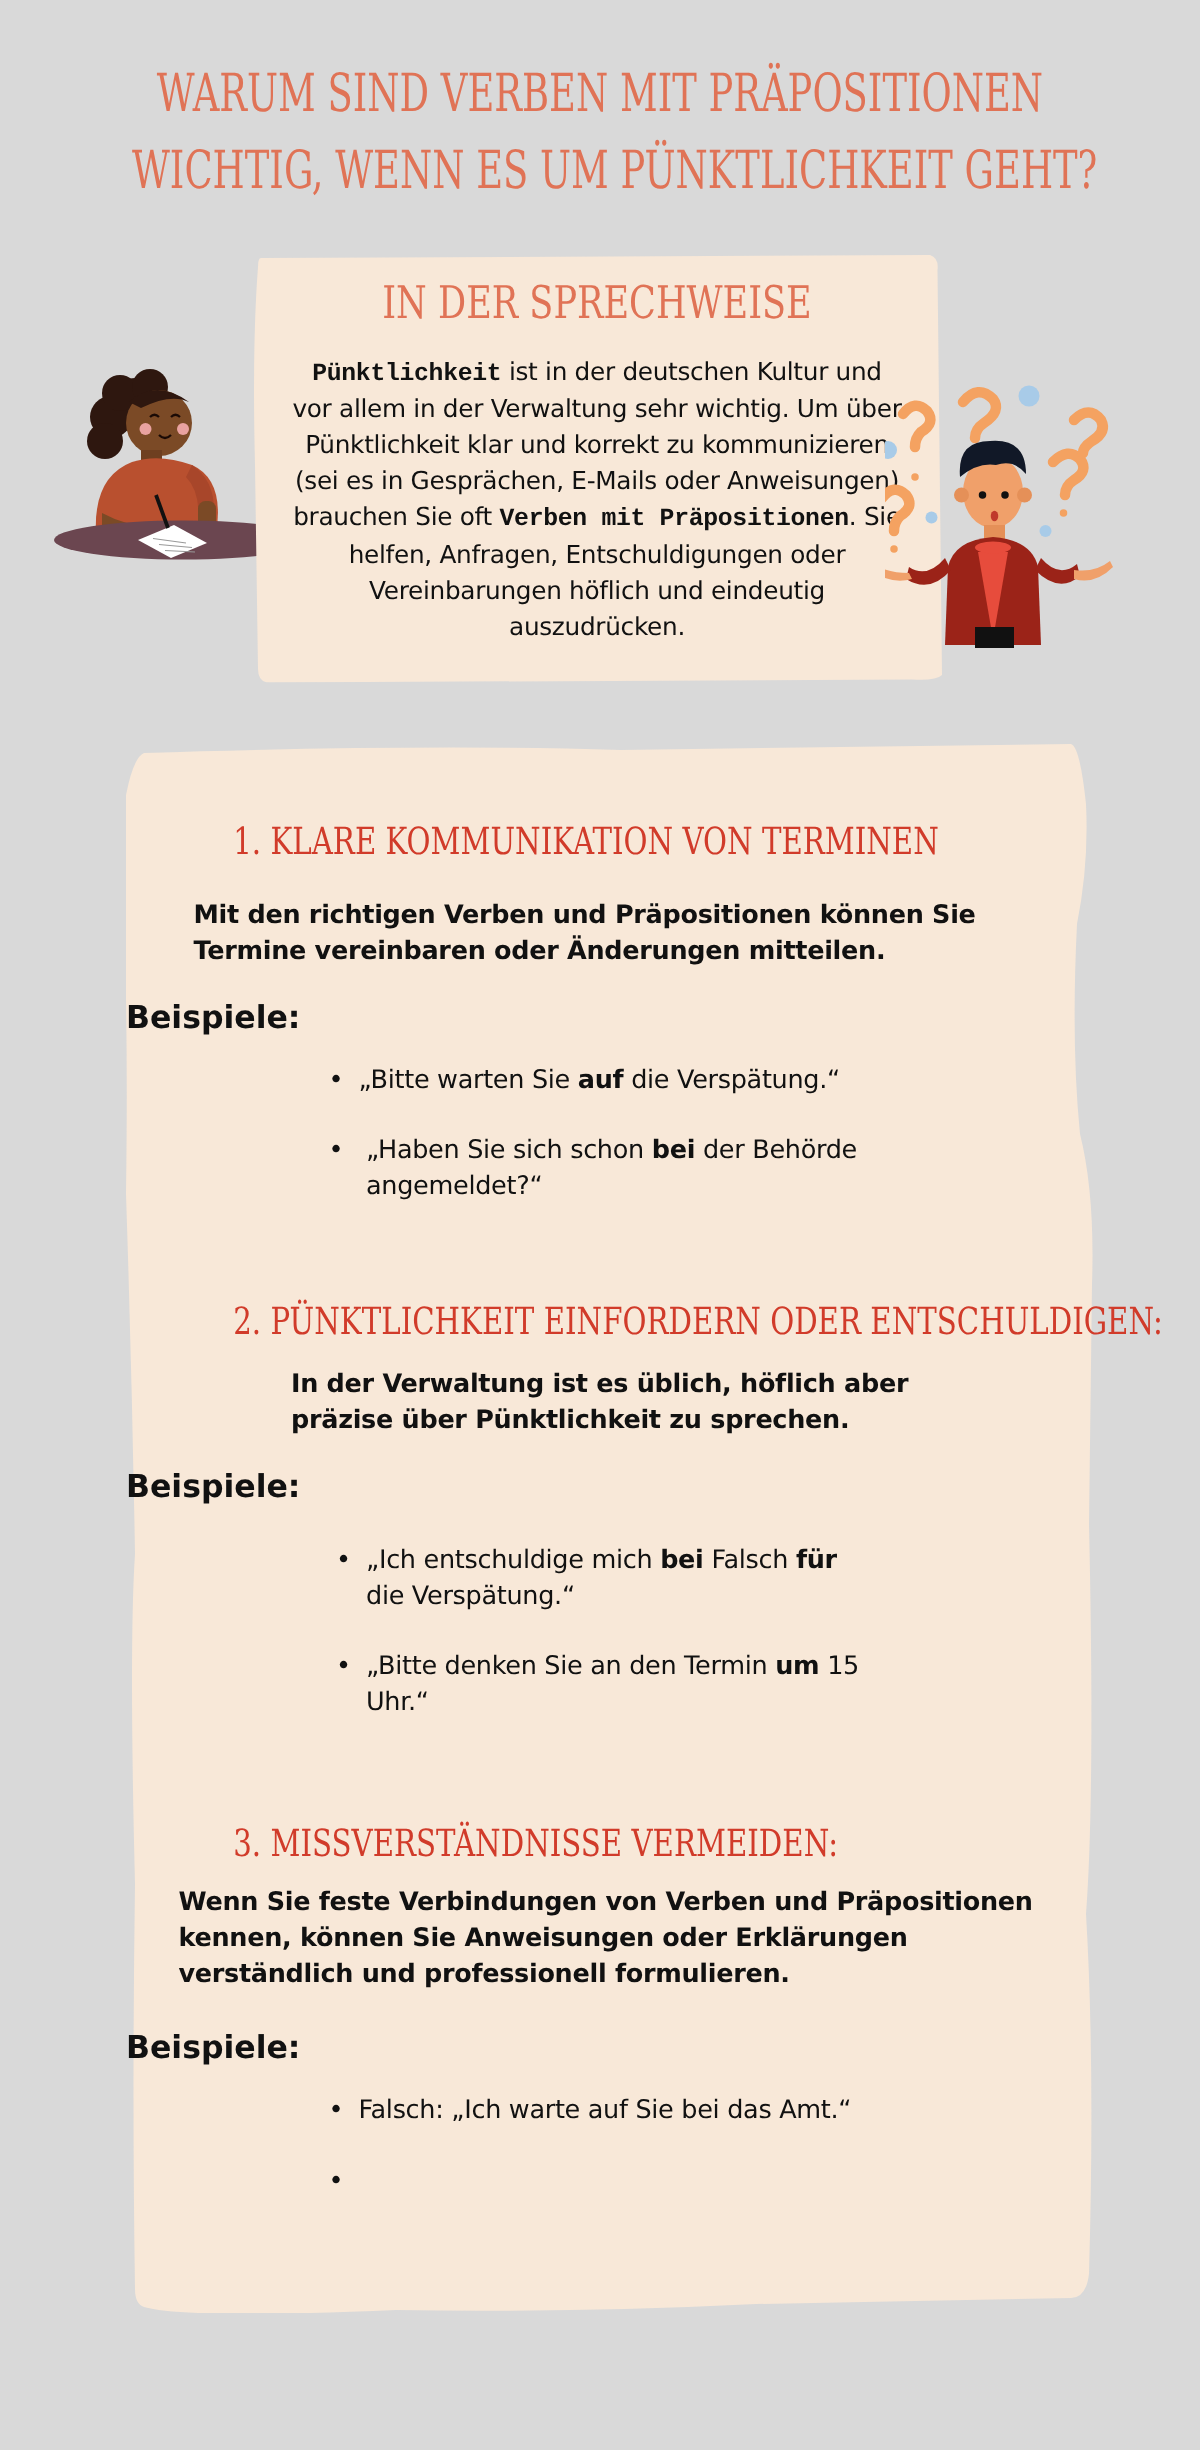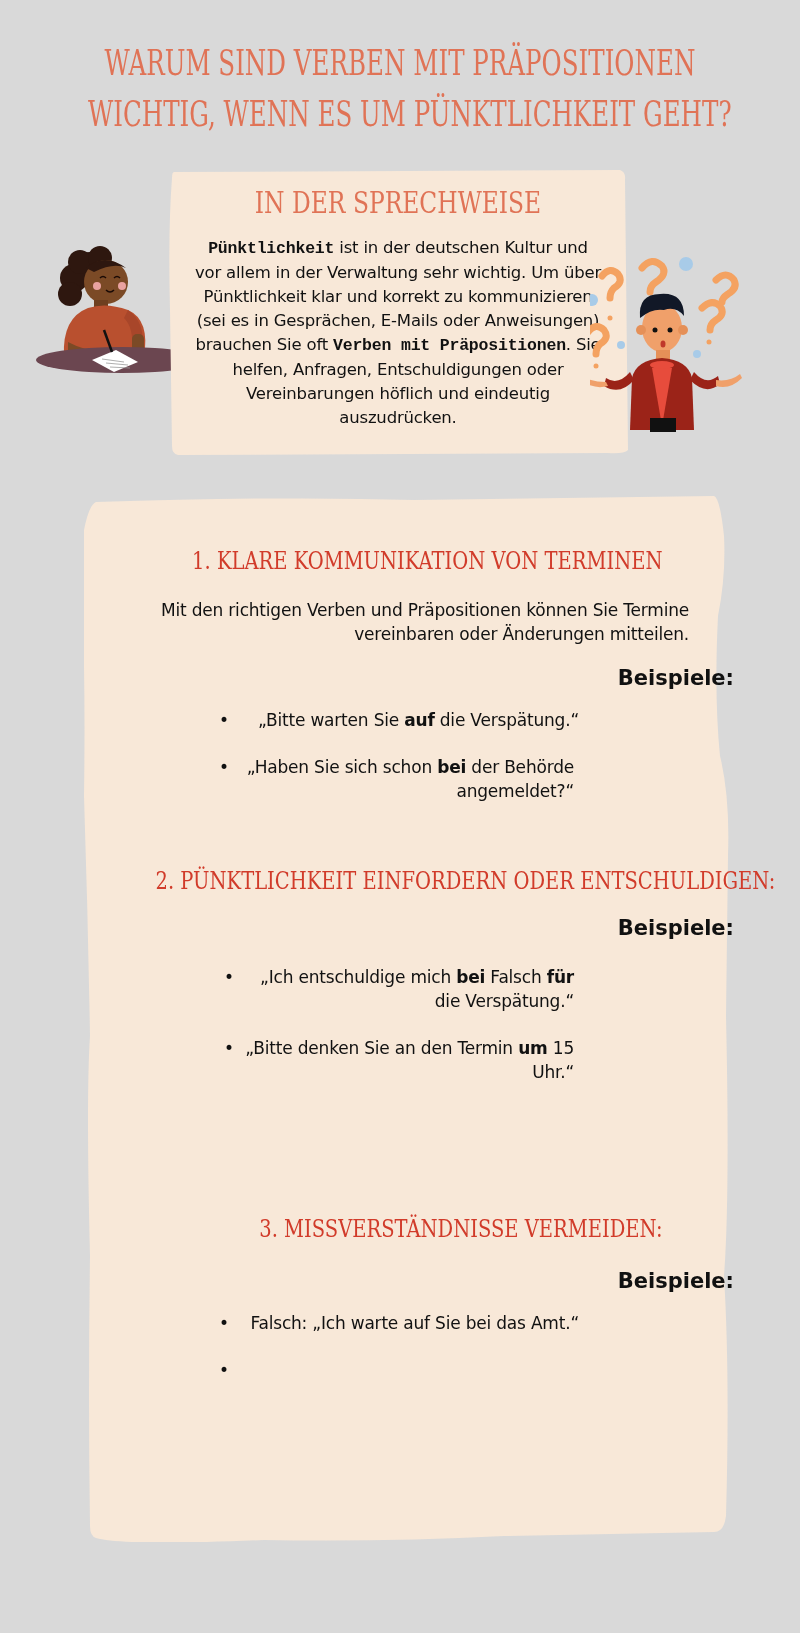--- a/index.html
+++ b/index.html
@@ -46,33 +46,34 @@
     font-size: 16.5px; line-height: 24px;
     letter-spacing: -0.2px;
   }
   .intro-text b { font-weight: bold; font-family: Liberation Mono, monospace; }
 
   
   .content-card {
     position: absolute; left: 84px; top: 496px; width: 650px; height: 1046px;
   }
   .content-card svg.bg { position: absolute; left: 0; top: 0; }
-  .section { position: absolute; left: 0; width: 650px; text-align: right; }
+  .section { position: absolute; left: 0; width: 650px; text-align: left; }
   .sec-heading {
     font-family: "DejaVu Serif", serif;
     color: #d13b2a;
     font-size: 25px; line-height: 30px;
     transform: scaleX(0.78); transform-origin: center top;
     white-space: nowrap;
     margin: 0;
   }
   .sec-text {
     font-size: 17px; line-height: 24px;
     letter-spacing: -0.2px;
     margin: 0 auto;
+    font-weight: bold;
   }
   .examples-label {
     font-weight: bold; font-size: 21px; line-height: 24px;
   }
   .ex-list { list-style: none; margin: 0; padding: 0; }
   .ex-item {
     position: relative;
     font-size: 17px; line-height: 24px;
     letter-spacing: -0.2px;
     margin: 0 auto;
@@ -196,35 +197,37 @@
       </li>
       <li class="ex-item" style="width:330px; margin-top:23px;">
         <span class="ex-bullet" style="left:-25px;">•</span>
         <span>„Haben Sie sich schon </span><b>bei</b><span> der Behörde angemeldet?“</span>
       </li>
     </ul>
   </div>
 
   <div class="section" style="top:370px;">
     <div class="sec-heading">2. PÜNKTLICHKEIT EINFORDERN ODER ENTSCHULDIGEN:</div>
+    <div class="sec-text" style="width:430px; margin-top:15px;">In der Verwaltung ist es üblich, höflich aber präzise über Pünktlichkeit zu sprechen.</div>
     <div class="examples-label" style="margin-top:20px;">Beispiele:</div>
     <ul class="ex-list">
       <li class="ex-item" style="width:330px; margin-top:25px;">
         <span class="ex-bullet" style="left:-20px;">•</span>
         <span>„Ich entschuldige mich </span><b>bei</b><span> Falsch </span><b>für</b><span> die Verspätung.“</span>
       </li>
       <li class="ex-item" style="width:330px; margin-top:23px;">
         <span class="ex-bullet" style="left:-20px;">•</span>
         <span>„Bitte denken Sie an den Termin </span><b>um</b><span> 15 Uhr.“</span>
       </li>
     </ul>
   </div>
 
   <div class="section" style="top:718px;">
     <div class="sec-heading">3. MISSVERSTÄNDNISSE VERMEIDEN:</div>
+    <div class="sec-text" style="width:580px; margin-top:12px;">Wenn Sie feste Verbindungen von Verben und Präpositionen kennen, können Sie Anweisungen oder Erklärungen verständlich und professionell formulieren.</div>
     <div class="examples-label" style="margin-top:25px;">Beispiele:</div>
     <ul class="ex-list">
       <li class="ex-item" style="width:340px; margin-top:18px;">
         <span class="ex-bullet" style="left:-20px;">•</span>
         <span>Falsch: „Ich warte auf Sie bei das Amt.“</span>
       </li>
       <li class="ex-item" style="width:340px; margin-top:23px;">
         <span class="ex-bullet" style="left:-20px;">•</span>
       </li>
     </ul>

